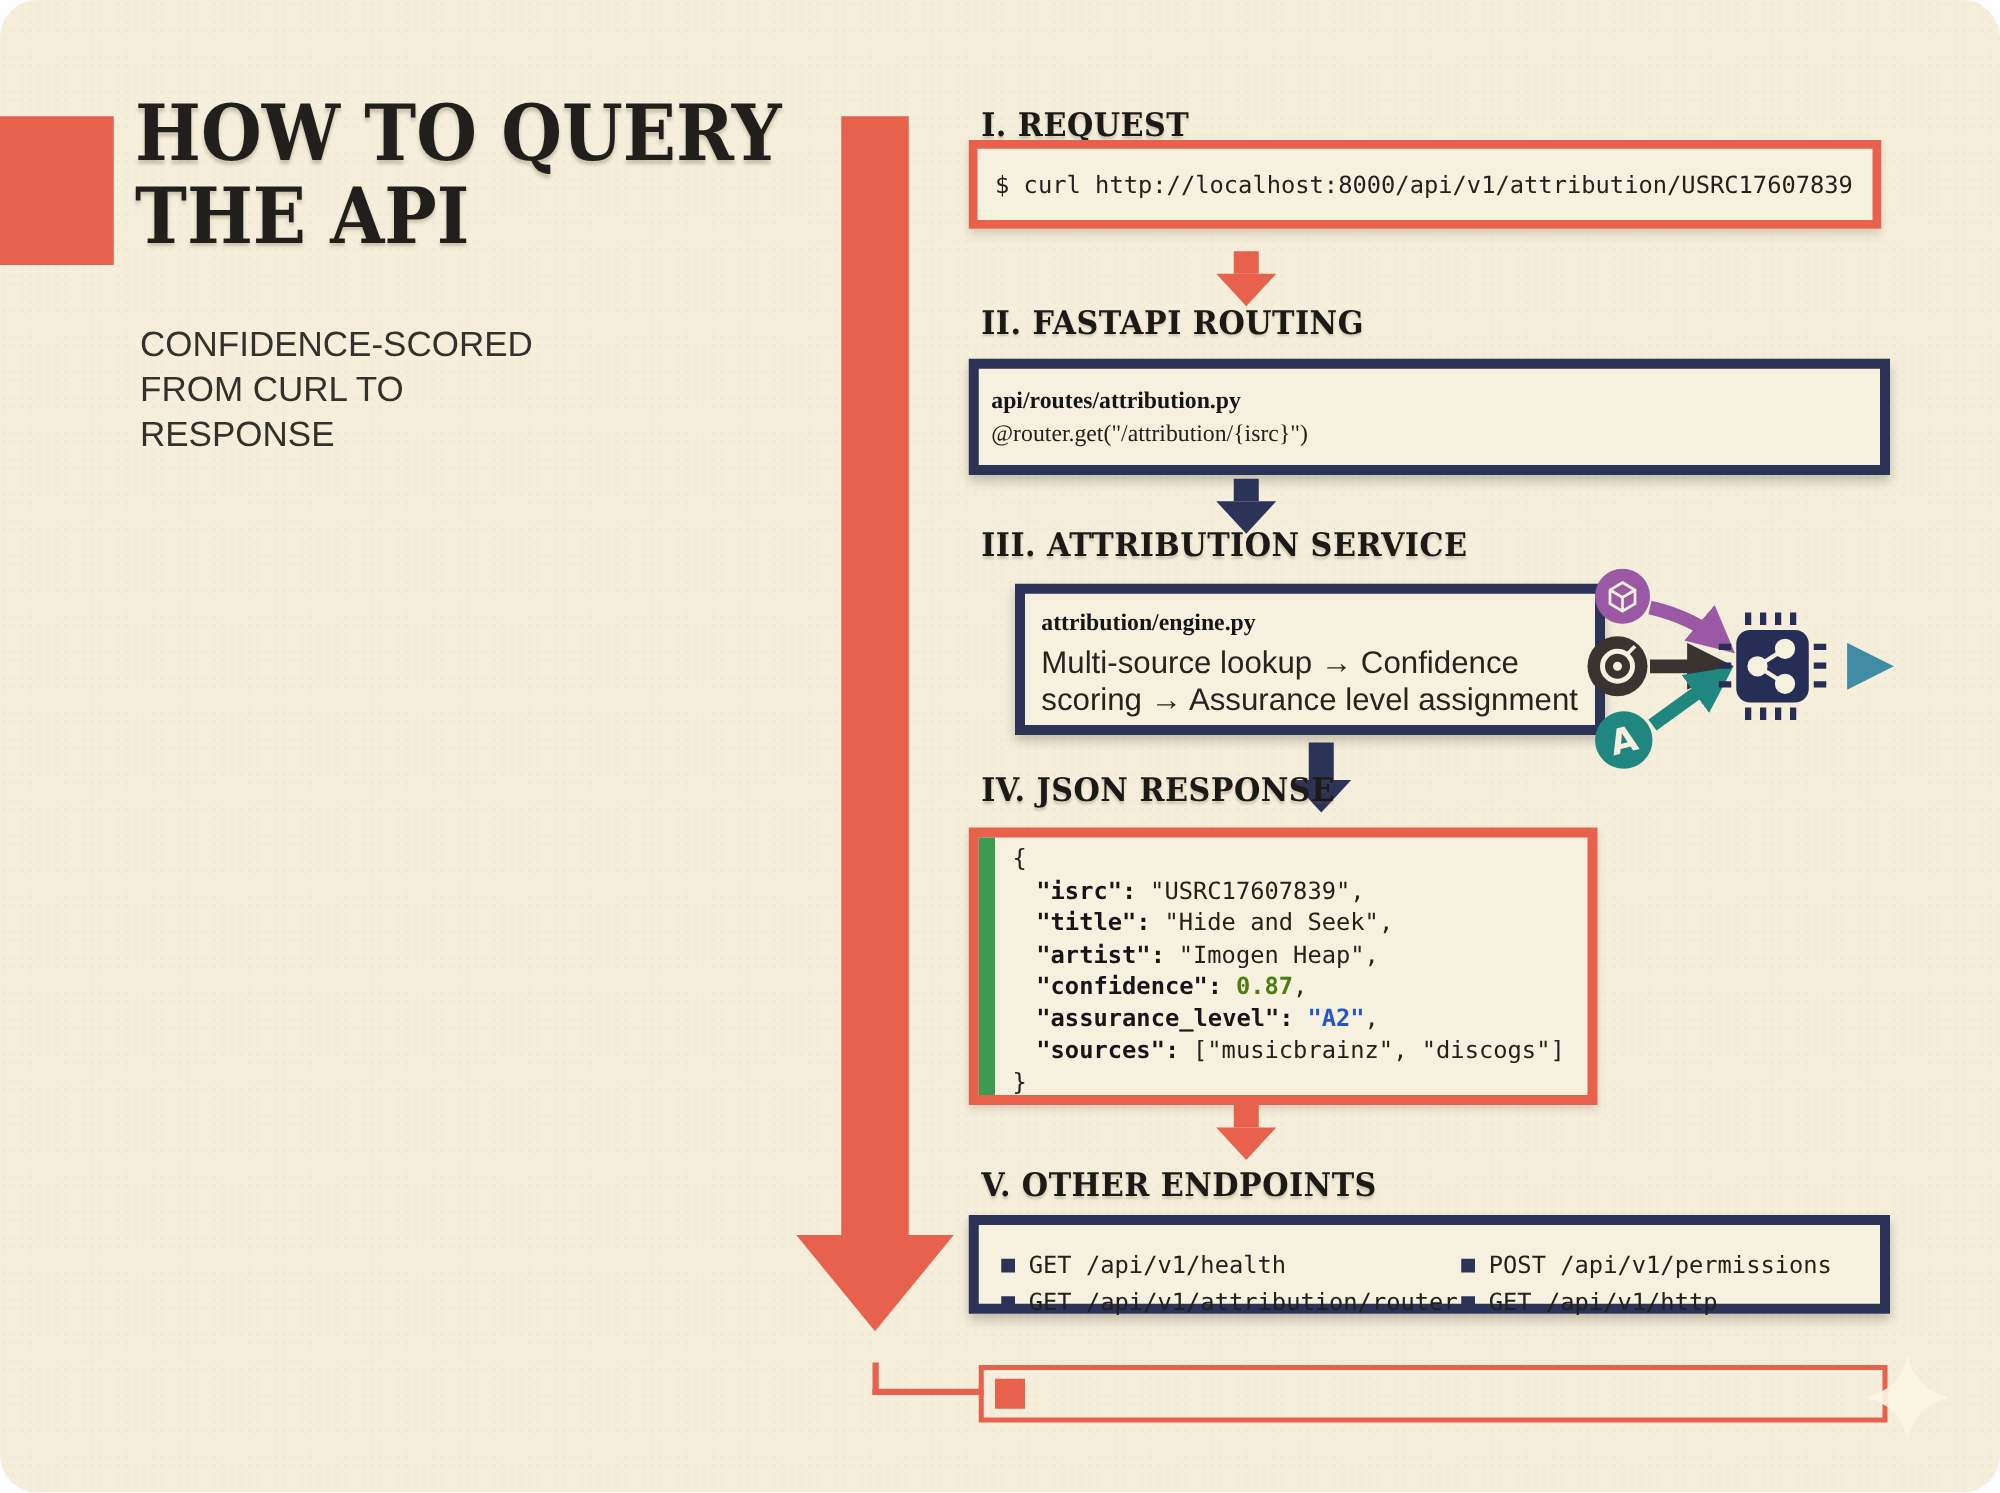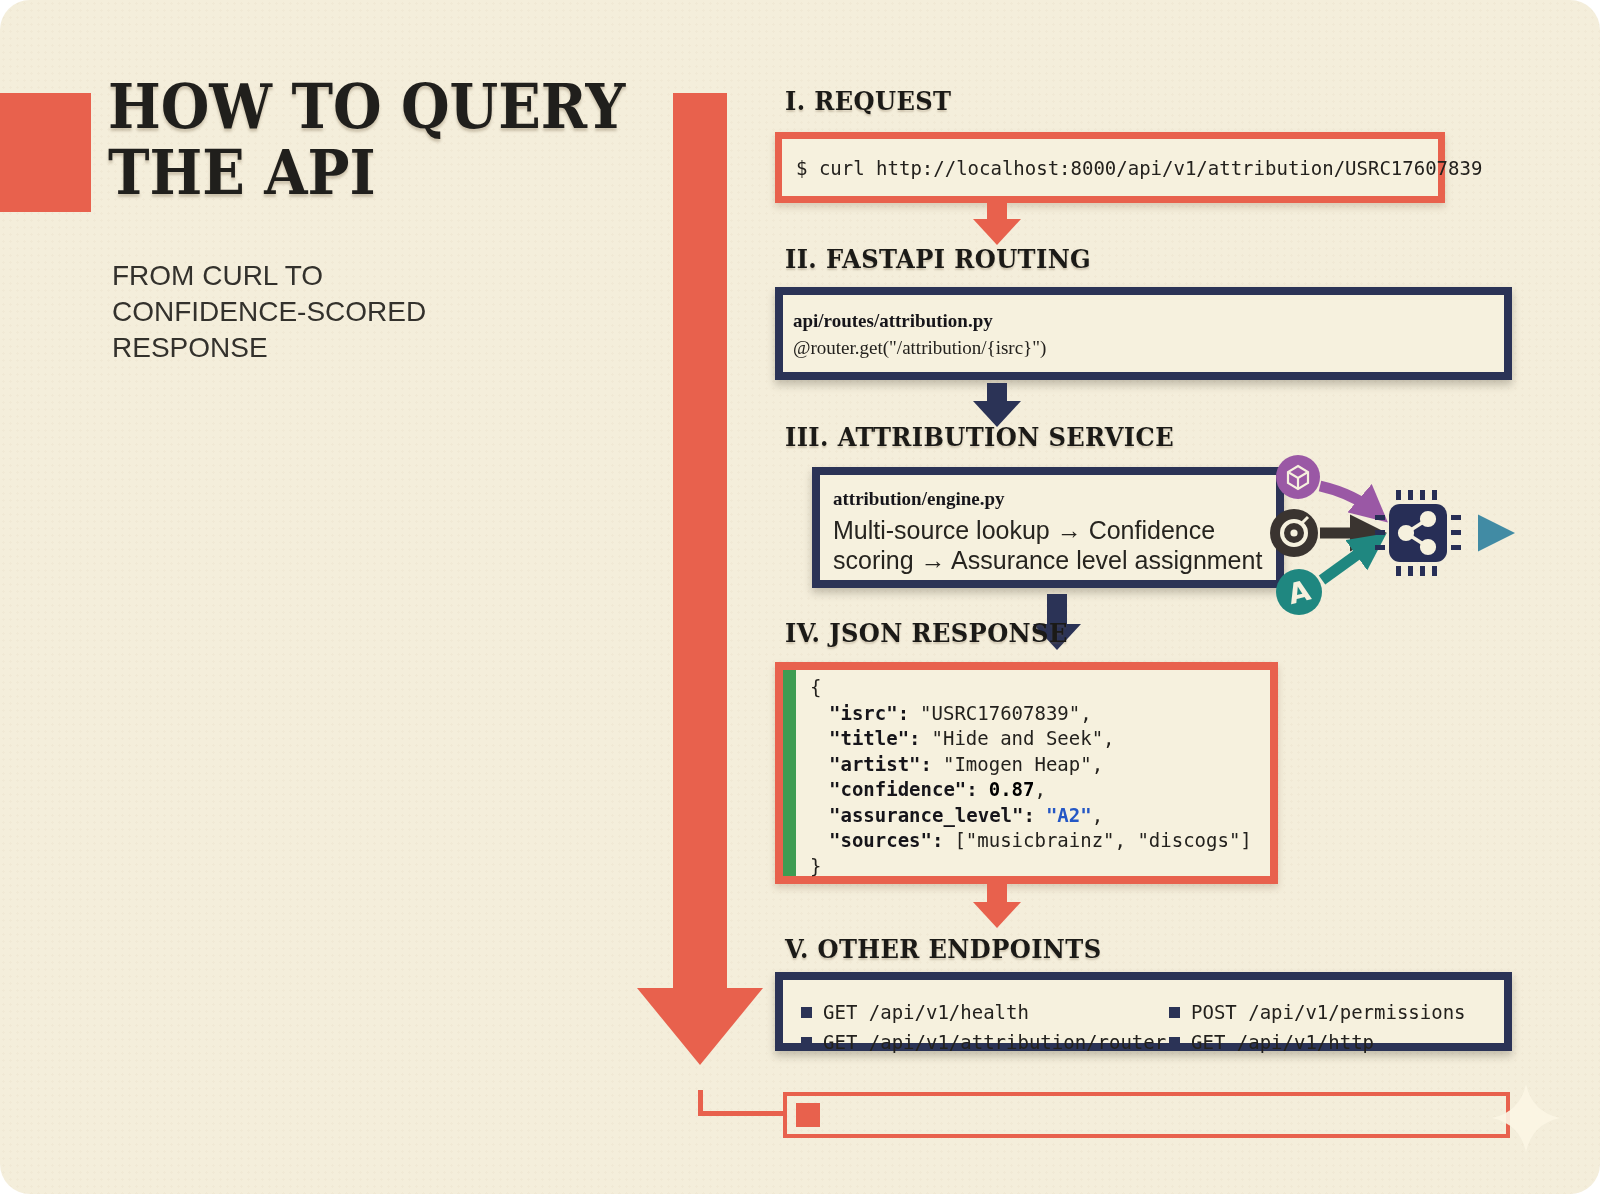--- a/index.html
+++ b/index.html
@@ -20,21 +20,21 @@
   
   .sec-h{position:absolute;font-family:"DejaVu Serif",serif;font-weight:700;font-size:26px;
          color:#1b1a17;letter-spacing:0.4px;transform:scaleX(0.93);transform-origin:left top;
          text-shadow:0 2px 2px rgba(110,90,60,0.28);white-space:nowrap;}
   .h1{left:785px;top:86px;} .h2{left:785px;top:244px;} .h3{left:785px;top:422px;}
   .h4{left:785px;top:618px;} .h5{left:785px;top:934px;}
   
   .box{position:absolute;box-sizing:border-box;background:#f6f1de;}
   .box-red{border:7px solid #e8614d;box-shadow:0 4px 7px rgba(120,80,50,0.22);}
   .box-navy{border:8px solid #2b3356;box-shadow:0 5px 8px rgba(70,60,45,0.28);}
-  .b-request{left:775px;top:132px;width:670px;height:71px;display:flex;align-items:center;}
+  .b-request{left:775px;top:112px;width:730px;height:71px;display:flex;align-items:center;}
   .b-routing{left:775px;top:287px;width:737px;height:93px;padding:12px 0 0 10px;}
   .b-service{left:812px;top:467px;width:472px;height:121px;padding:10px 0 0 13px;}
   .b-response{left:775px;top:662px;width:503px;height:222px;border:8px solid #e8614d;}
   .b-endpoints{left:775px;top:972px;width:737px;height:79px;padding:17px 0 0 18px;}
   .mono{font-family:"DejaVu Sans Mono",monospace;font-size:19px;color:#23211d;}
   .mono-b{font-family:"DejaVu Sans Mono",monospace;font-size:19px;font-weight:700;color:#16151a;}
   .cmd{padding-left:14px;white-space:nowrap;}
   .code-line{line-height:27px;white-space:nowrap;font-family:Liberation Serif, serif;}
   .svc-desc{font-size:25px;line-height:30px;color:#26241f;margin-top:3px;}
   
@@ -42,21 +42,21 @@
   .fa-shaft{width:20px;height:18px;} .fa-shaft.tall{height:30px;}
   .fa-head{width:0;height:0;border-left:24px solid transparent;border-right:24px solid transparent;}
   .red .fa-shaft{background:#e8614d;} .red .fa-head{border-top:26px solid #e8614d;}
   .navy .fa-shaft{background:#2b3356;} .navy .fa-head{border-top:26px solid #2b3356;}
   
   .green-bar{position:absolute;left:0;top:0;bottom:0;width:13px;background:#3e9c52;}
   .json-body{position:absolute;left:27px;top:5px;font-family:"DejaVu Sans Mono",monospace;
              font-size:19px;line-height:25.5px;color:#23211d;white-space:nowrap;}
   .json-field{padding-left:19px;}
   .jv{margin-left:11px;}
-  .v-green{color:#000000;font-weight:700;} .v-blue{color:#2457c5;font-weight:700;}
+  .v-green{color:#4d7c0f;font-weight:700;} .v-blue{color:#2457c5;font-weight:700;}
   
   .ep-grid{display:grid;grid-template-rows:repeat(2,30px);grid-auto-flow:column;column-gap:14px;}
   .ep-item{display:flex;align-items:center;white-space:nowrap;min-width:354px;}
   .ep-bullet{width:11px;height:11px;background:#2b3356;margin-right:11px;flex:none;}
   
   .conn-v{position:absolute;left:698px;top:1090px;width:5px;height:26px;background:#e8614d;}
   .conn-h{position:absolute;left:698px;top:1111px;width:89px;height:5px;background:#e8614d;}
   .footer-box{position:absolute;left:783px;top:1092px;width:727px;height:46px;box-sizing:border-box;
               border:4px solid #e8614d;display:flex;align-items:center;gap:15px;padding-left:9px;}
   .footer-sq{width:24px;height:24px;background:#e8614d;flex:none;}
@@ -69,22 +69,22 @@
 <body>
 
 <div class="card">
 
   <div class="accent-block"></div>
   <div class="title">
     <div>HOW TO QUERY</div>
     <div>THE API</div>
   </div>
   <div class="subtitle">
+    <div>CONFIDENCE-SCORED</div>
     <div>FROM CURL TO</div>
-    <div>CONFIDENCE-SCORED</div>
     <div>RESPONSE</div>
   </div>
 
   <div class="big-arrow-shaft"></div>
   <div class="big-arrow-head"></div>
 
   <div class="sec-h h1">I. REQUEST</div>
   <div class="box box-red b-request">
     <span class="mono cmd">$ curl http://localhost:8000/api/v1/attribution/USRC17607839</span>
   </div>

